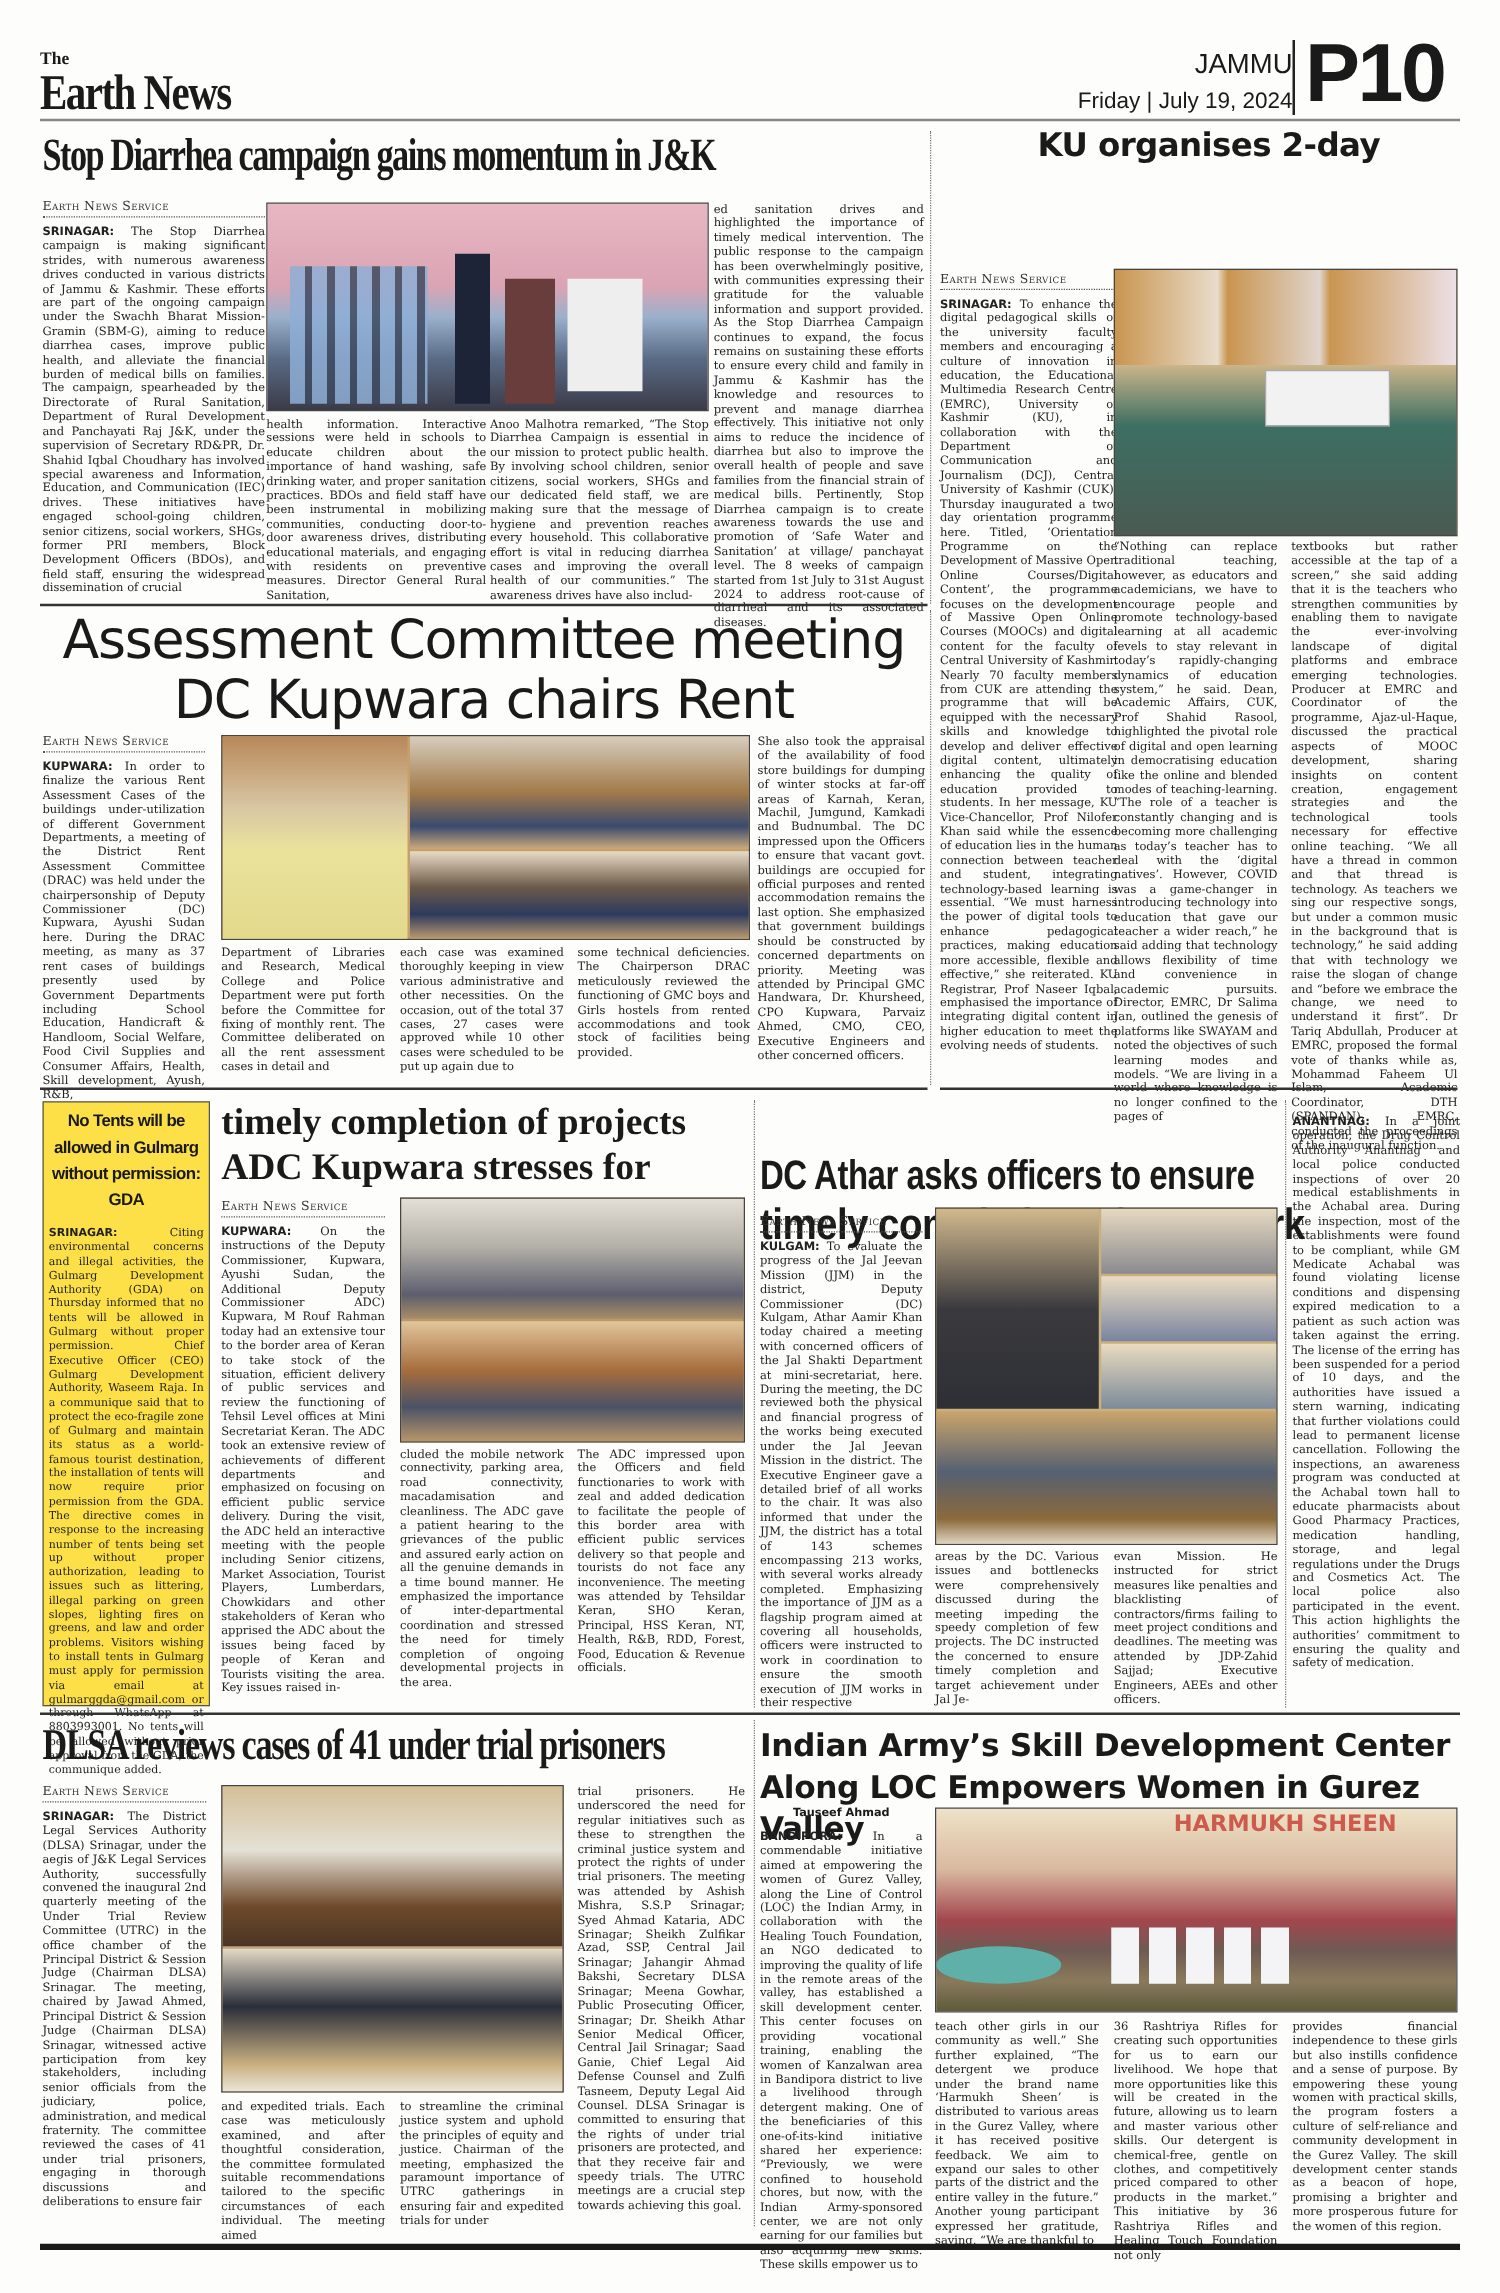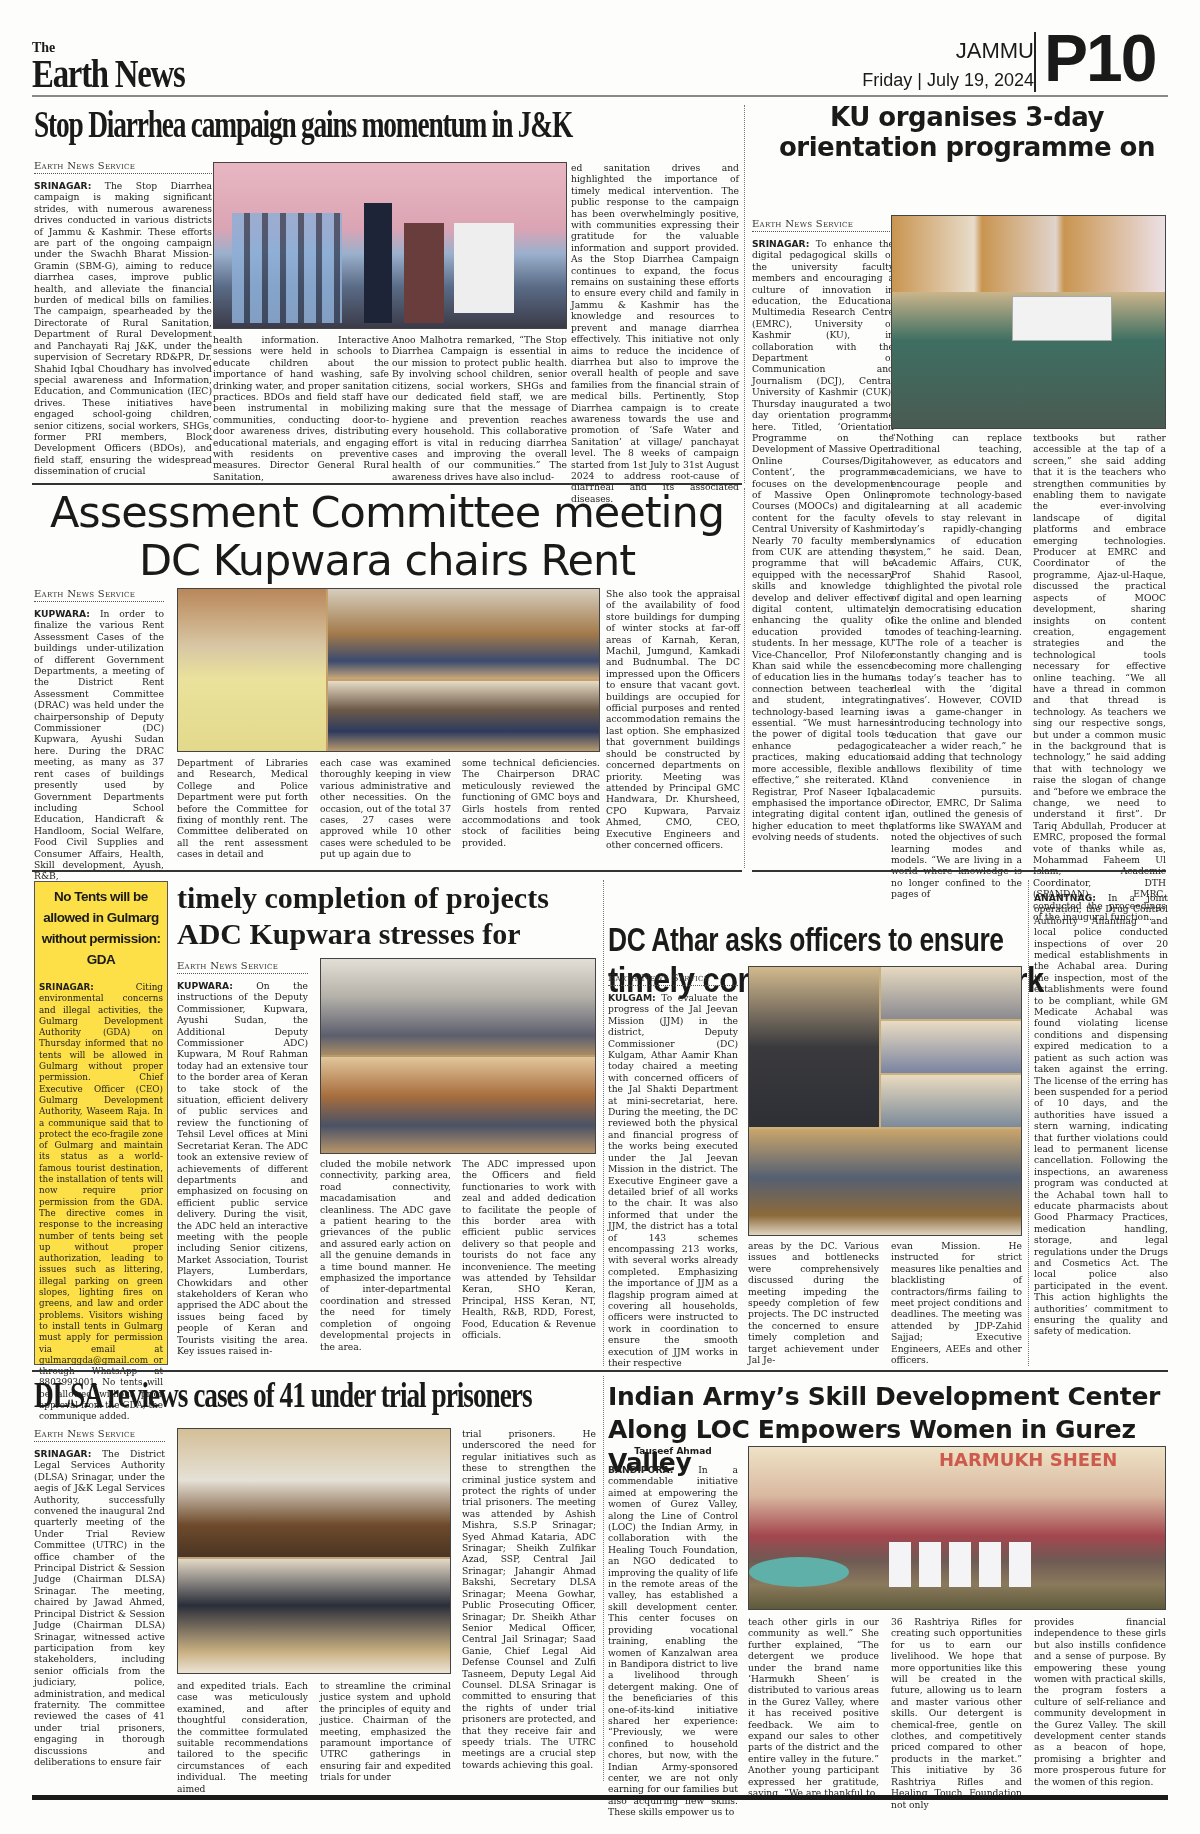--- a/index.html
+++ b/index.html
@@ -44,22 +44,21 @@
   <div style="position:absolute;left:150px;top:40px;width:28px;height:120px;background:#1d2438;"></div>
   <div style="position:absolute;left:190px;top:60px;width:40px;height:100px;background:#6a3d3d;"></div>
   <div style="position:absolute;left:240px;top:60px;width:60px;height:90px;background:#eee;"></div>
 </div>
 <div class="abs body-text" style="left:213px;top:334px;width:176px;">health information. Interactive sessions were held in schools to educate children about the importance of hand washing, safe drinking water, and proper sanitation practices. BDOs and field staff have been instrumental in mobilizing communities, conducting door-to-door awareness drives, distributing educational materials, and engaging with residents on preventive measures. Director General Rural Sanitation,</div>
 <div class="abs body-text" style="left:392px;top:334px;width:175px;">Anoo Malhotra remarked, “The Stop Diarrhea Campaign is essential in our mission to protect public health. By involving school children, senior citizens, social workers, SHGs and our dedicated field staff, we are making sure that the message of hygiene and prevention reaches every household. This collaborative effort is vital in reducing diarrhea cases and improving the overall health of our communities.” The awareness drives have also includ-</div>
 <div class="abs body-text" style="left:571px;top:162px;width:168px;">ed sanitation drives and highlighted the importance of timely medical intervention. The public response to the campaign has been overwhelmingly positive, with communities expressing their gratitude for the valuable information and support provided. As the Stop Diarrhea Campaign continues to expand, the focus remains on sustaining these efforts to ensure every child and family in Jammu &amp; Kashmir has the knowledge and resources to prevent and manage diarrhea effectively. This initiative not only aims to reduce the incidence of diarrhea but also to improve the overall health of people and save families from the financial strain of medical bills. Pertinently, Stop Diarrhea campaign is to create awareness towards the use and promotion of ‘Safe Water and Sanitation’ at village/ panchayat level. The 8 weeks of campaign started from 1st July to 31st August 2024 to address root-cause of diarrheal and its associated diseases.</div>
 <div class="hrule" style="left:32px;top:483px;width:710px;"></div>
 
 <div class="abs sans-bold" style="left:752px;top:102px;width:430px;text-align:center;font-size:26px;line-height:30px;letter-spacing:-0.5px;">
-  <div>KU organises 3-day</div>
-  <div>orientation programme on</div>
+  <div>KU organises 2-day</div>
 </div>
 <div class="abs" style="left:752px;top:218px;width:142px;">
   <div class="byline">Earth News Service</div>
   <div class="body-text"><span class="dateline">SRINAGAR:</span> <span>To enhance the digital pedagogical skills of the university faculty members and encouraging a culture of innovation in education, the Educational Multimedia Research Centre (EMRC), University of Kashmir (KU), in collaboration with the Department of Communication and Journalism (DCJ), Central University of Kashmir (CUK), Thursday inaugurated a two-day orientation programme here. Titled, ‘Orientation Programme on the Development of Massive Open Online Courses/Digital Content’, the programme focuses on the development of Massive Open Online Courses (MOOCs) and digital content for the faculty of Central University of Kashmir. Nearly 70 faculty members from CUK are attending the programme that will be equipped with the necessary skills and knowledge to develop and deliver effective digital content, ultimately enhancing the quality of education provided to students. In her message, KU Vice-Chancellor, Prof Nilofer Khan said while the essence of education lies in the human connection between teacher and student, integrating technology-based learning is essential. “We must harness the power of digital tools to enhance pedagogical practices, making education more accessible, flexible and effective,” she reiterated. KU Registrar, Prof Naseer Iqbal, emphasised the importance of integrating digital content in higher education to meet the evolving needs of students.</span></div>
 </div>
 <div class="photo" style="left:891px;top:215px;width:275px;height:214px;background:#d9c49a;">
   <div style="position:absolute;left:0;top:0;width:100%;height:76px;background:linear-gradient(90deg,#c99550,#e8dccb 30%,#c99550 33%,#e0d4cc 60%,#c99550 63%,#ece0e6);"></div>
   <div style="position:absolute;left:0;top:76px;width:100%;height:138px;background:linear-gradient(180deg,#cbb58b 0%,#3e6f62 35%,#4a5a52 100%);"></div>
   <div style="position:absolute;left:120px;top:80px;width:100px;height:45px;background:#f2f2f2;border:1px solid #aaa;"></div>
 </div>

